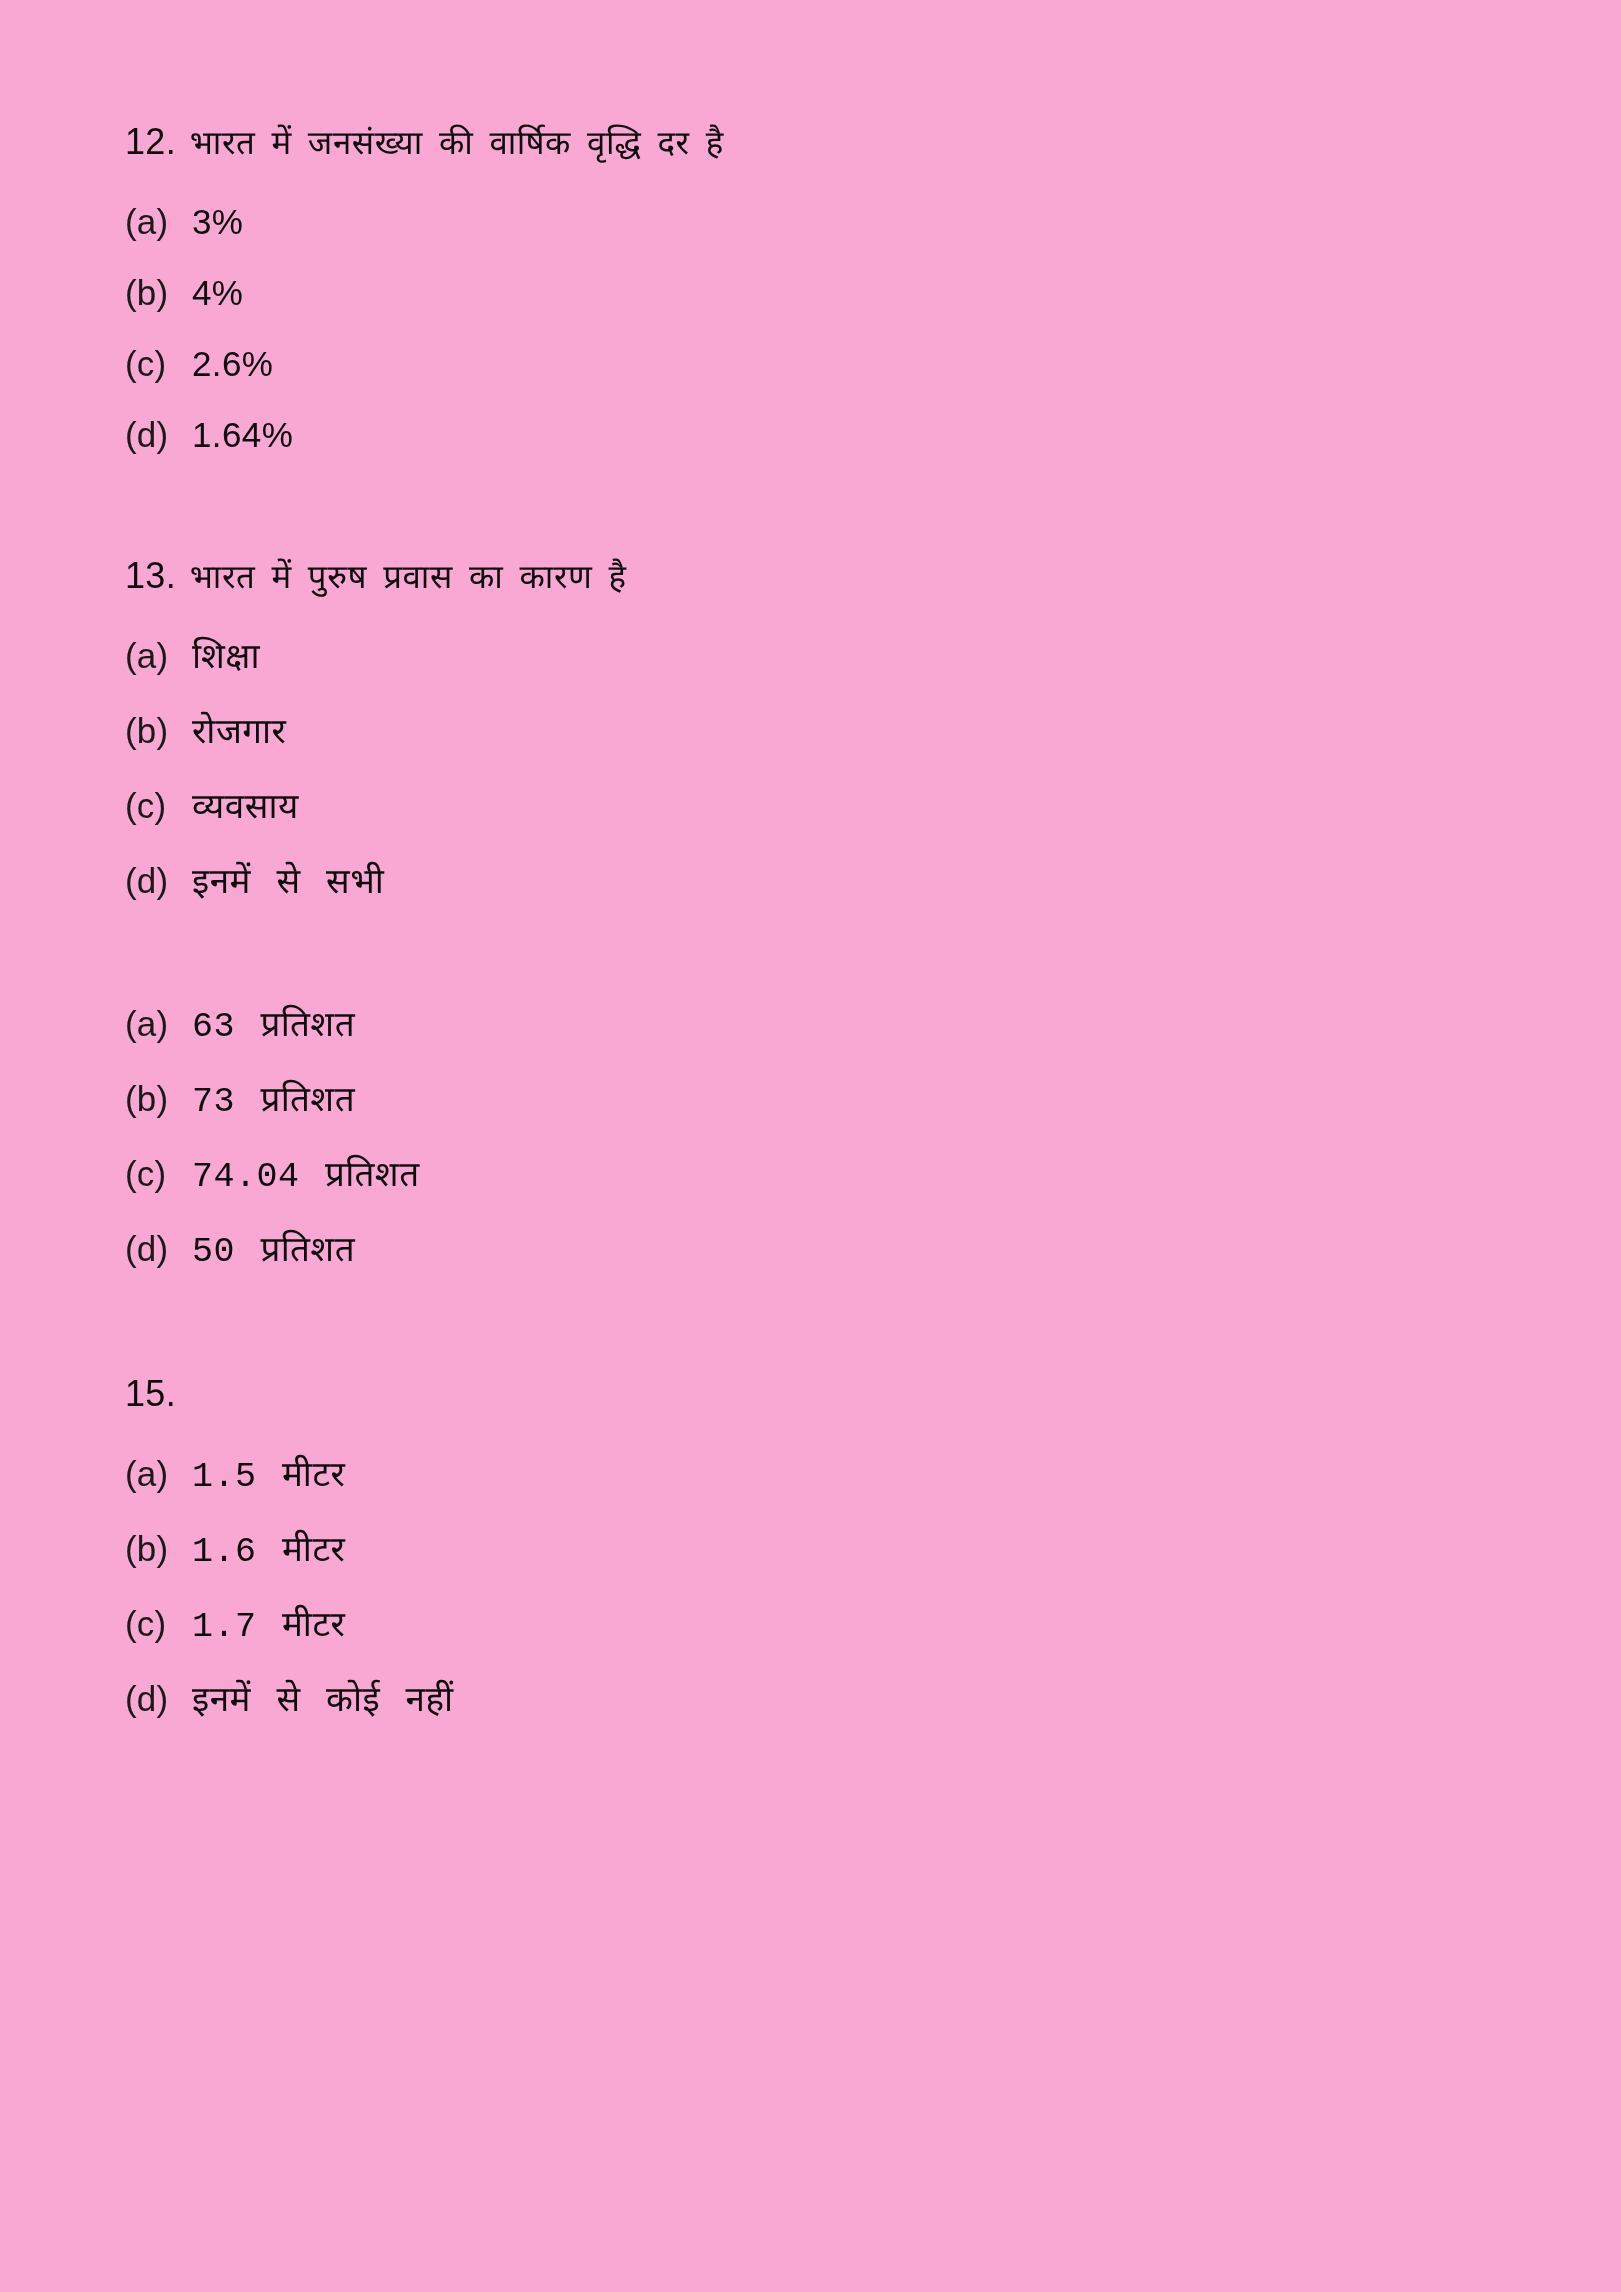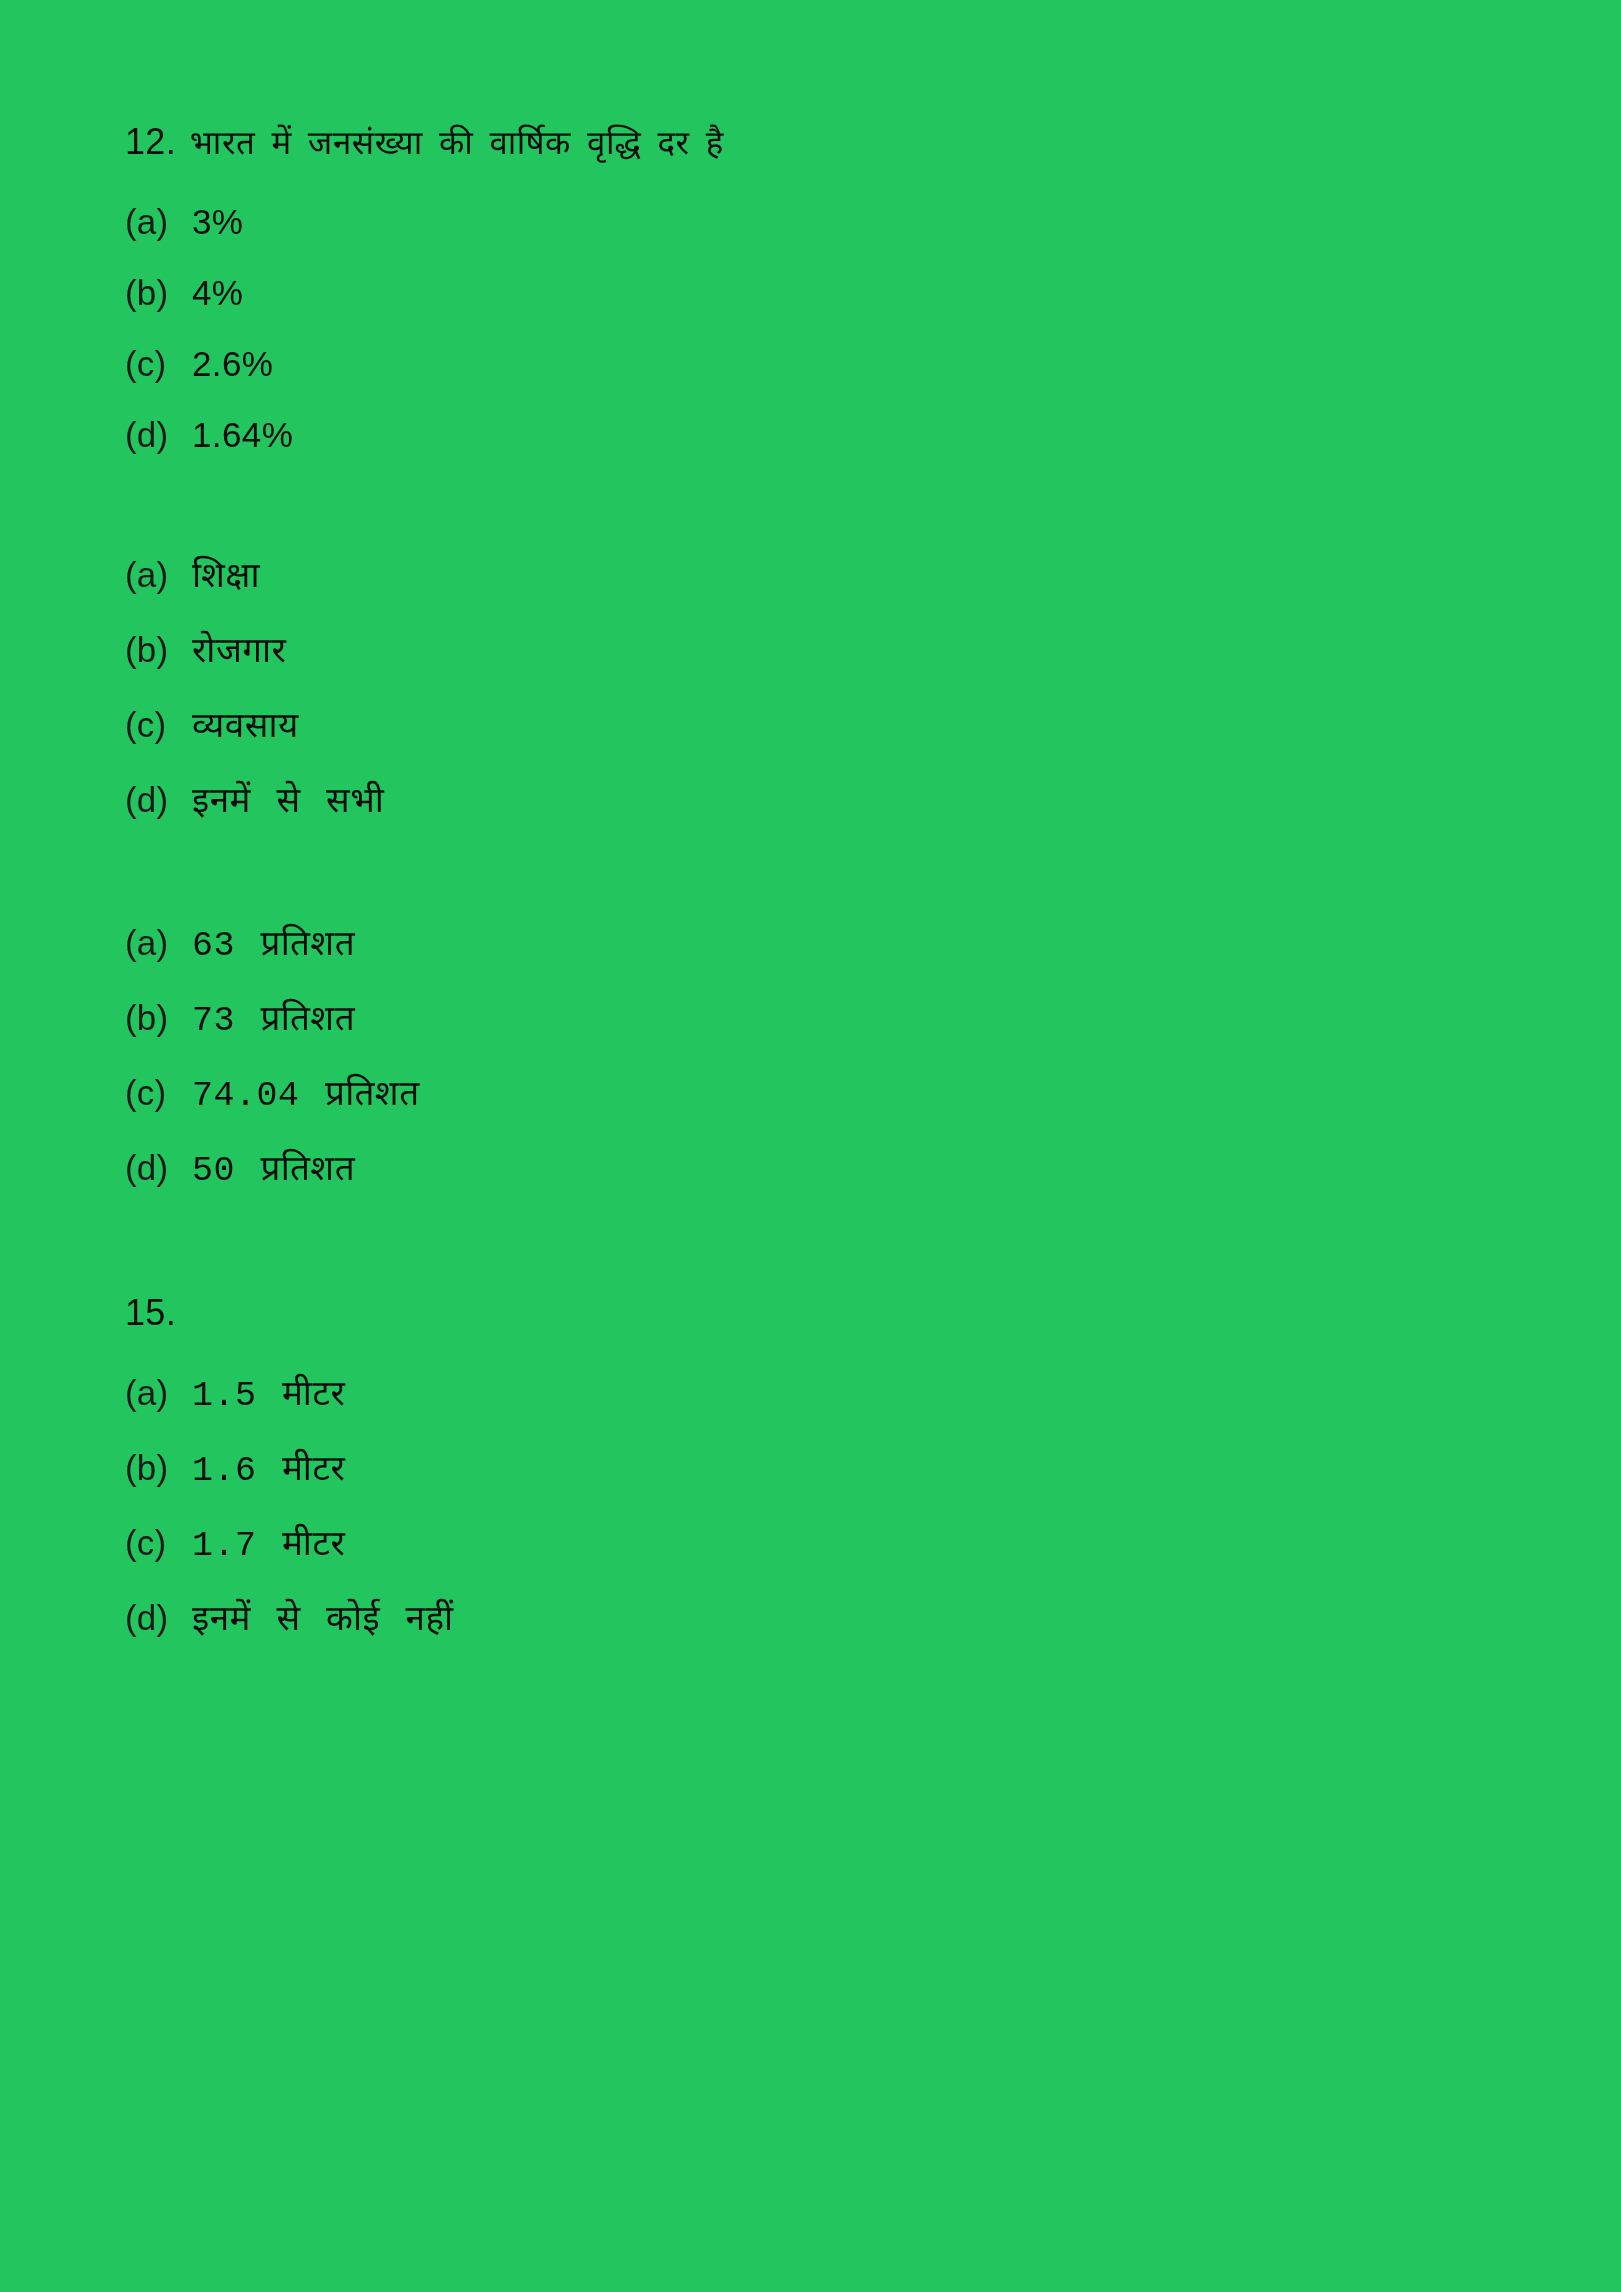--- a/index.html
+++ b/index.html
@@ -9,21 +9,21 @@
     background: #ffffff;
   }
   body {
     font-family: "DejaVu Sans", "Liberation Sans", sans-serif;
     color: #111111;
   }
   .page {
     position: relative;
     width: 1621px;
     height: 2293px;
-    background: #22c55e;
+    background: #f9a8d4;
     box-sizing: border-box;
     overflow: hidden;
   }
   .content {
     position: absolute;
     left: 125px;
     top: 118px;
     width: 1372px;
   }
   .question-block {
@@ -105,20 +105,24 @@
         <span class="opt-label">(c)</span>
         <span class="opt-text latin">2.6%</span>
       </div>
       <div class="option-row">
         <span class="opt-label">(d)</span>
         <span class="opt-text latin">1.64%</span>
       </div>
     </div>
 
     <div class="question-block">
+      <div class="question-line">
+        <span class="q-number">13.</span>
+        <span class="q-text">भारत में पुरुष प्रवास का कारण है</span>
+      </div>
       <div class="option-row">
         <span class="opt-label">(a)</span>
         <span class="opt-text">शिक्षा</span>
       </div>
       <div class="option-row">
         <span class="opt-label">(b)</span>
         <span class="opt-text">रोजगार</span>
       </div>
       <div class="option-row">
         <span class="opt-label">(c)</span>

